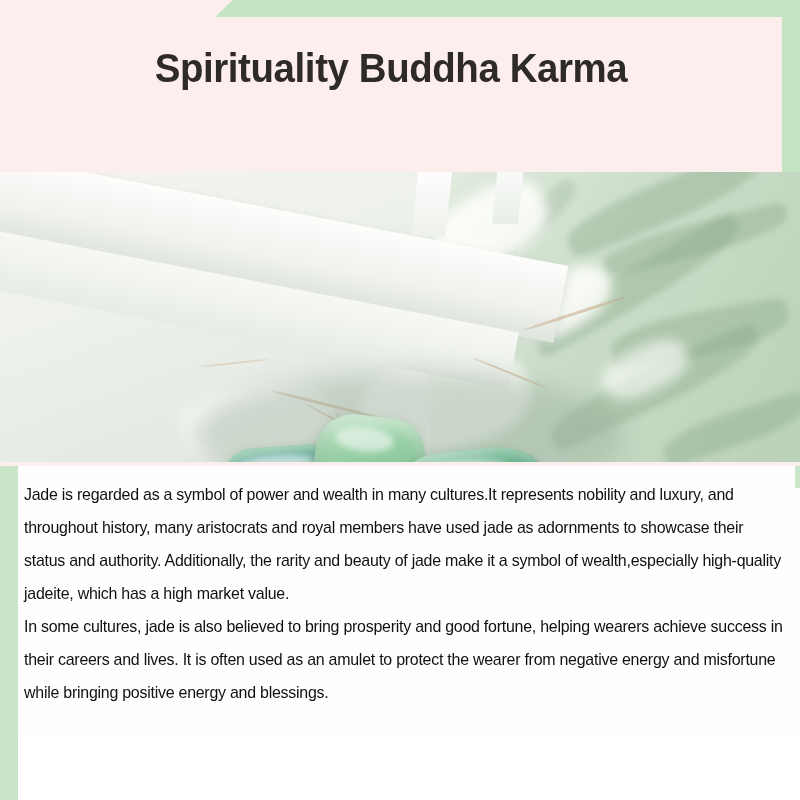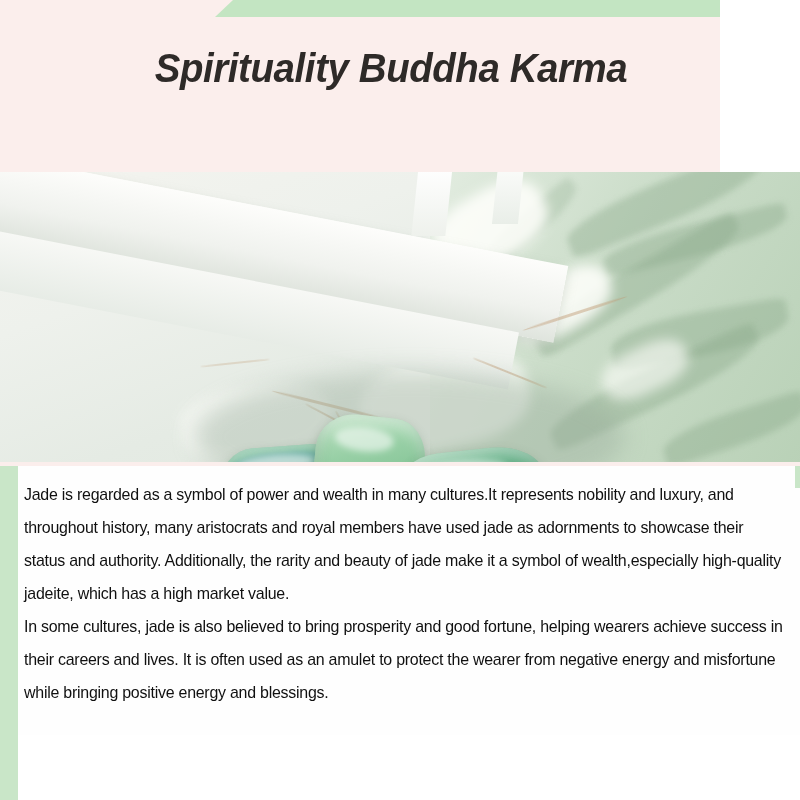--- a/index.html
+++ b/index.html
@@ -20,25 +20,24 @@
     width: 800px;
     height: 800px;
     background: #ffffff;
     overflow: hidden;
   }
 
   
   .header {
     position: absolute;
     left: 0; top: 0;
-    width: 720px;
+    width: 800px;
     height: 175px;
     background: #fbeeec;
     overflow: hidden;
-    font-style: italic;
   }
   
   .header-green-top {
     position: absolute;
     left: 215px;
     top: 0;
     width: 585px;
     height: 17px;
     background: #c3e5c2;
     clip-path: polygon(18px 0, 100% 0, 100% 100%, 0 100%);

